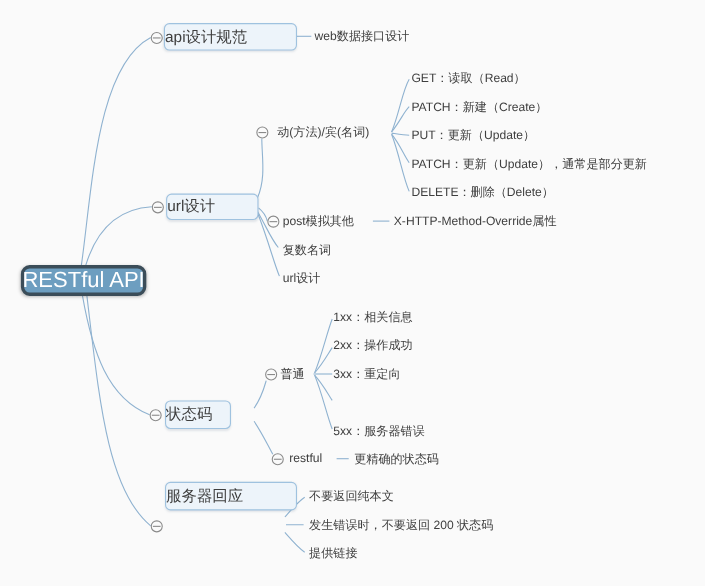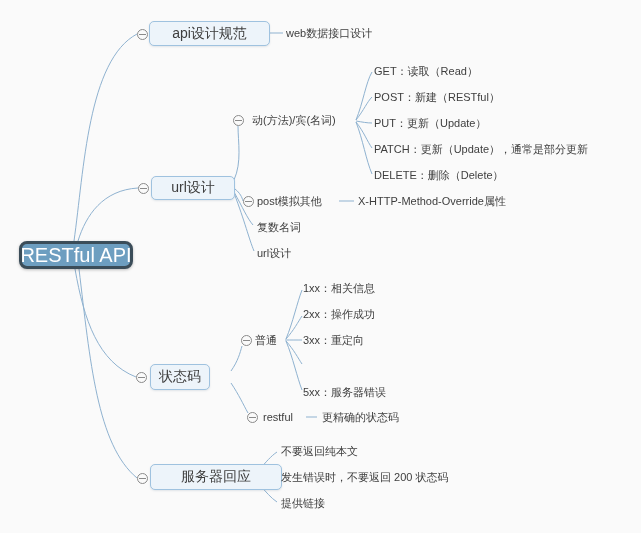--- a/index.html
+++ b/index.html
@@ -7,21 +7,21 @@
     background:var(--background,#fafafa);
     font-family:"Liberation Sans","DejaVu Sans",sans-serif;
   }
   .canvas{
     position:relative;width:641px;height:533px;
     background:var(--background,#fafafa);overflow:hidden;
   }
   svg.links{position:absolute;left:0;top:0;}
   svg.links path{fill:none;stroke:var(--line,#8fb2d0);stroke-width:1;}
   .node{
-    position:absolute;display:flex;align-items:center;justify-content:center;
+    position:absolute;display:flex;align-items:center;
     background:var(--node_fill,#edf4fa);
     border:1px solid var(--node_border,#9fc2df);
     border-radius:5px;font-size:14px;color:var(--text,#3e3e3e);
     box-shadow:0 1px 2px rgba(70,100,130,.14);
     box-sizing:border-box;white-space:nowrap;cursor:default;
   }
   .root{
     position:absolute;display:flex;align-items:flex-start;justify-content:center;
     background:var(--root_fill,#6d9ec0);
     border:3px solid var(--root_border,#3b4d59);
@@ -101,38 +101,38 @@
 
   <div class="node" style="left:149px;top:21px;width:121px;height:25px">
     <span>api设计规范</span>
   </div>
   <div class="node" style="left:151px;top:176px;width:84px;height:24px">
     <span>url设计</span>
   </div>
   <div class="node" style="left:150px;top:364px;width:60px;height:26px">
     <span>状态码</span>
   </div>
-  <div class="node" style="left:150px;top:464px;width:132px;height:26px">
+  <div class="node" style="left:150px;top:438px;width:120px;height:26px">
     <span>服务器回应</span>
   </div>
 
   <div class="collapse" style="left:137px;top:29px"></div>
   <div class="collapse" style="left:138px;top:183px"></div>
   <div class="collapse" style="left:136px;top:372px"></div>
   <div class="collapse" style="left:137px;top:473px"></div>
   <div class="collapse" style="left:233px;top:115px"></div>
   <div class="collapse" style="left:243px;top:196px"></div>
   <div class="collapse" style="left:241px;top:335px"></div>
   <div class="collapse" style="left:247px;top:412px"></div>
 
   <div class="leaf" style="left:286px;top:33px">web数据接口设计</div>
 
   <div class="leaf" style="left:252px;top:120px">动(方法)/宾(名词)</div>
   <div class="leaf" style="left:374px;top:71px">GET：读取（Read）</div>
-  <div class="leaf" style="left:374px;top:97px">POST：新建（RESTful）</div>
+  <div class="leaf" style="left:374px;top:97px">PATCH：新建（Create）</div>
   <div class="leaf" style="left:374px;top:123px">PUT：更新（Update）</div>
   <div class="leaf" style="left:374px;top:149px">PATCH：更新（Update），通常是部分更新</div>
   <div class="leaf" style="left:374px;top:175px">DELETE：删除（Delete）</div>
   <div class="leaf" style="left:257px;top:201px">post模拟其他</div>
   <div class="leaf" style="left:358px;top:201px">X-HTTP-Method-Override属性</div>
   <div class="leaf" style="left:257px;top:227px">复数名词</div>
   <div class="leaf" style="left:257px;top:253px">url设计</div>
 
   <div class="leaf" style="left:255px;top:340px">普通</div>
   <div class="leaf" style="left:303px;top:288px">1xx：相关信息</div>

